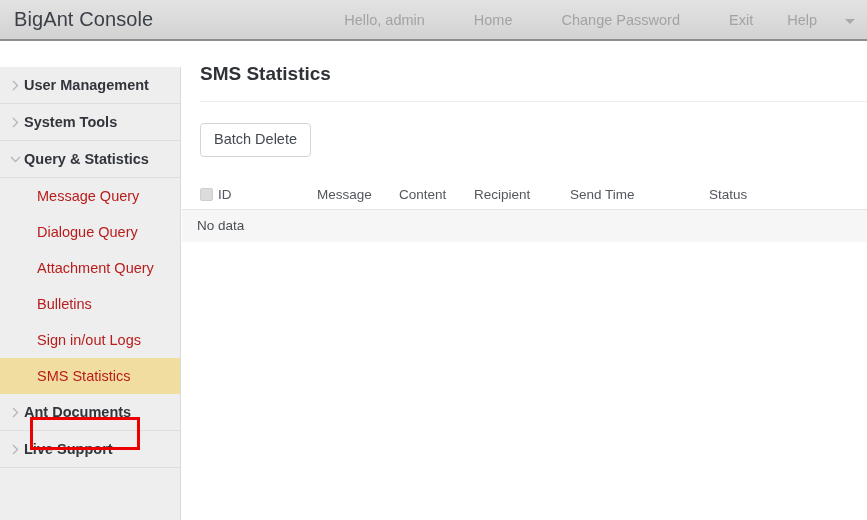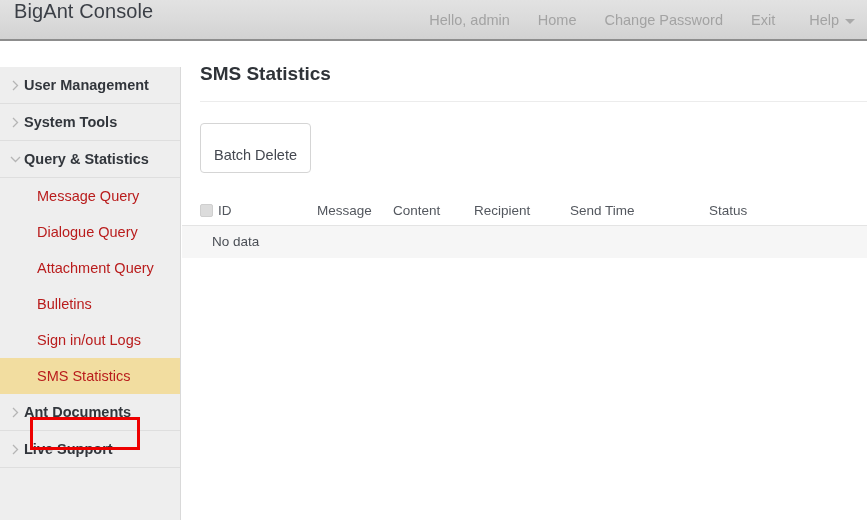--- a/index.html
+++ b/index.html
@@ -13,47 +13,49 @@
   }
 
   
   #topbar {
     position: absolute;
     left: 0; top: 0;
     width: 867px; height: 41px;
     background: linear-gradient(to bottom, #e2e2e2 0%, #dadada 55%, #d2d2d2 100%);
     border-bottom: 2px solid #8d8d8d;
     display: flex;
+    align-items: center;
   }
   #brand {
     margin-left: 14px;
     font-size: 20px;
     color: #3b3f46;
     letter-spacing: 0.1px;
     white-space: nowrap;
   }
   #topnav {
     margin-left: auto;
     display: flex;
     align-items: center;
     margin-right: 12px;
   }
   .navlink {
     font-size: 14.5px;
     color: #a3a3a3;
-    margin-left: 28px;
+    margin-left: 49px;
     white-space: nowrap;
     cursor: pointer;
   }
   .navlink:first-child { margin-left: 6px; }
   #help-wrap {
     display: flex;
     align-items: center;
     margin-left: 34px;
     cursor: pointer;
+    gap: 22px;
   }
   #help-wrap .navlink { margin-left: 0; }
   .caret {
     display: inline-block;
     width: 0; height: 0;
     margin-left: 6px;
     margin-top: 3px;
     border-left: 5px solid transparent;
     border-right: 5px solid transparent;
     border-top: 5px solid #a9a9a9;
@@ -137,21 +139,21 @@
   }
   #title-rule {
     margin-top: 16px;
     margin-left: 18px;
     width: 667px;
     height: 1px;
     background: #ececec;
   }
   #batch-delete {
     margin: 21px 0 0 18px;
-    padding: 24px 13px 9px 13px;
+    padding: 8px 13px 9px 13px;
     font-family: "Liberation Sans", sans-serif;
     font-size: 14.5px;
     color: #444850;
     background: #ffffff;
     border: 1px solid #d5d5d5;
     border-radius: 4px;
     cursor: pointer;
     line-height: 1;
   }
 
@@ -181,21 +183,21 @@
     border-radius: 2px;
     cursor: pointer;
   }
   #tbody {
     position: relative;
     height: 32px;
     background: #f6f6f6;
   }
   #no-data {
     position: absolute;
-    left: 30px;
+    left: 15px;
     top: 0;
     line-height: 32px;
     font-size: 13.5px;
     color: #4b4f56;
     white-space: nowrap;
   }
 </style>
 </head>
 <body>
 
@@ -287,21 +289,21 @@
   <div id="page-title">SMS Statistics</div>
   <div id="title-rule"></div>
 
   <button id="batch-delete">Batch Delete</button>
 
   <div id="table">
     <div id="thead">
       <div id="header-checkbox"></div>
       <div class="cell" style="left:36px">ID</div>
       <div class="cell" style="left:135px">Message</div>
-      <div class="cell" style="left:211px">Content</div>
+      <div class="cell" style="left:217px">Content</div>
       <div class="cell" style="left:292px">Recipient</div>
       <div class="cell" style="left:388px">Send Time</div>
       <div class="cell" style="left:527px">Status</div>
     </div>
     <div id="tbody">
       <div id="no-data">No data</div>
     </div>
   </div>
 </div>
 

